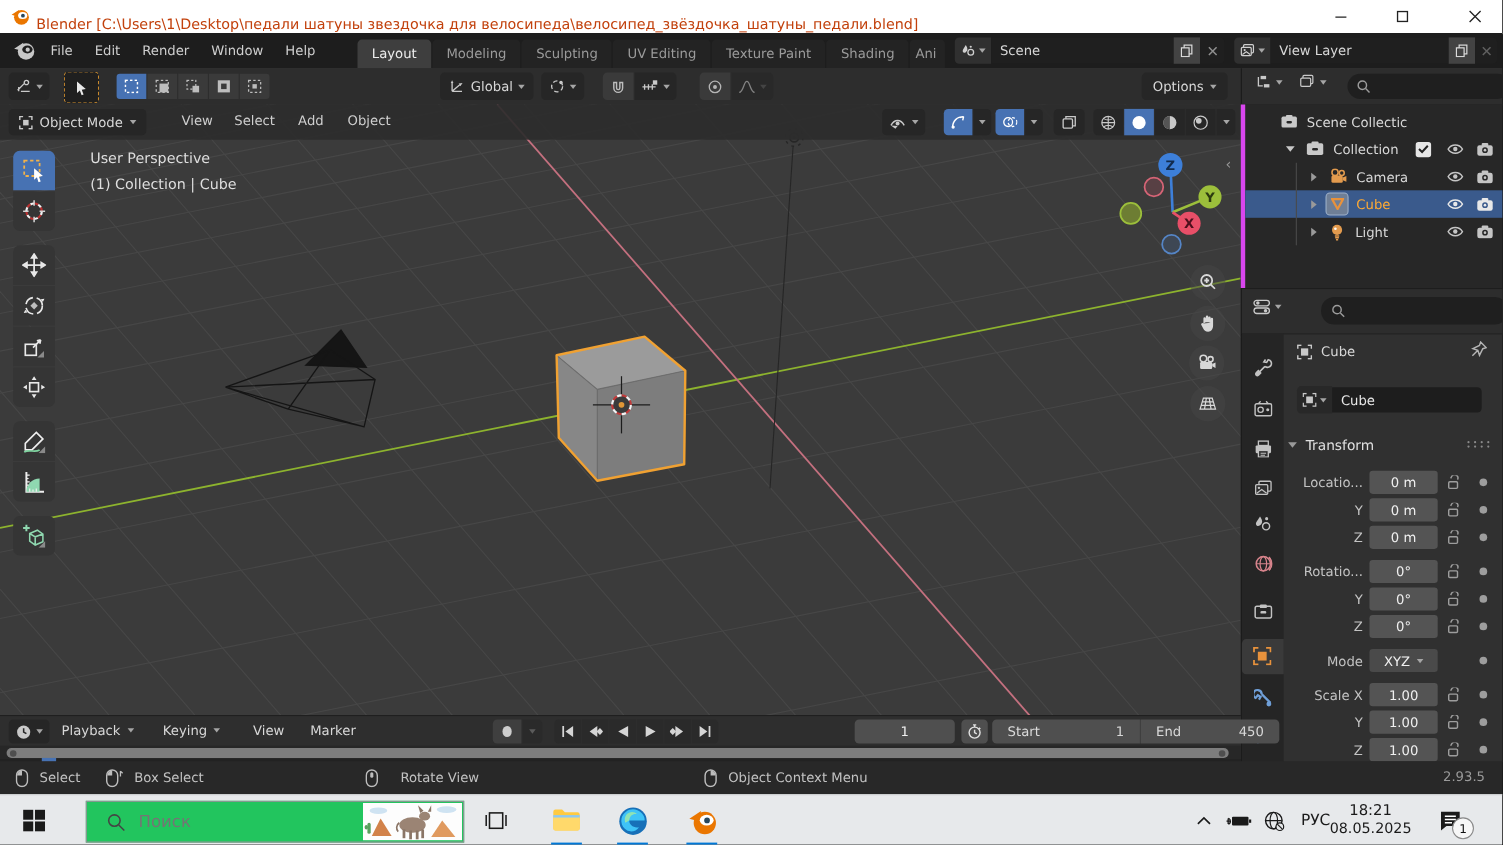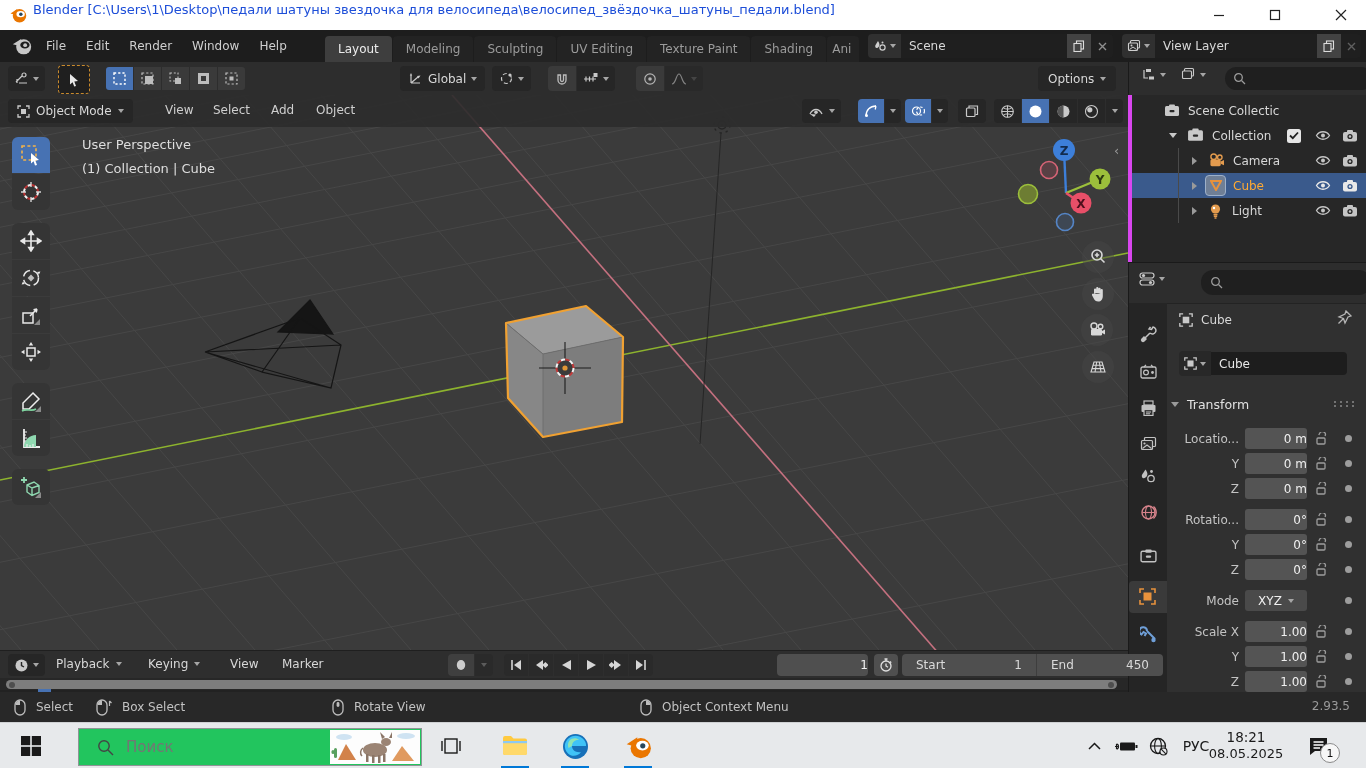--- a/index.html
+++ b/index.html
@@ -7,41 +7,41 @@
     font-family:"DejaVu Sans",sans-serif;font-size:12px;color:#d8d8d8;}
   .abs{position:absolute;}
   .row{display:flex;align-items:center;}
   .cr{width:0;height:0;border-left:3.5px solid transparent;border-right:3.5px solid transparent;border-top:4.5px solid #a6a6a6;display:inline-block;}
   .cr.dim{opacity:.4;}
   .tri-r{width:0;height:0;border-top:4px solid transparent;border-bottom:4px solid transparent;border-left:5px solid #9a9a9a;display:inline-block;}
   .tri-d{width:0;height:0;border-left:4px solid transparent;border-right:4px solid transparent;border-top:5px solid #c8c8c8;display:inline-block;}
   .menu-item{padding:0 10px;color:#cfcfcf;cursor:default;}
   .tab{height:26px;display:flex;align-items:center;padding:0 13px;background:#232323;color:#9b9b9b;margin-right:1px;border-radius:4px 4px 0 0;}
   .tab.active{background:#3e3e3e;color:#ececec;}
-  .vfield{background:#545454;border-radius:3px;color:#f0f0f0;display:flex;align-items:center;justify-content:flex-end;height:21px;}
+  .vfield{background:#545454;border-radius:3px;color:#f0f0f0;display:flex;align-items:center;justify-content:center;height:21px;}
   .plabel{position:absolute;width:104px;text-align:right;color:#c3c3c3;line-height:22px;}
   .kdot{width:7px;height:7px;border-radius:50%;background:#9d9d9d;}
   .tb-ic{display:flex;align-items:center;justify-content:center;}
   .selrow{background:#3a5a8c;}
   .obtn{background:#2a2a2a;display:flex;align-items:center;justify-content:center;}
   input{outline:none;}
 </style>
 </head>
 <body>
 
 <div class="screen">
 
   <div class="abs" style="left:0;top:0;width:1366px;height:30px;background:#ffffff;border-bottom:1px solid #d9d9d9;">
     <svg class="abs" style="left:9px;top:6px" width="18" height="18" viewBox="0 0 24 24">
       <path d="M2 10 L11 4 L9 12 Z" fill="#ea7600"></path>
       <circle cx="14" cy="13" r="9" fill="#ea7600"></circle>
       <ellipse cx="15.5" cy="10.8" rx="5.6" ry="4.3" fill="#ffffff"></ellipse>
       <circle cx="15.8" cy="11" r="2.3" fill="#28475c"></circle>
     </svg>
-    <span class="abs" style="left:33px;top:2px;color:#1d4ed8;font-size:13px;white-space:nowrap;">Blender [C:\Users\1\Desktop\педали шатуны звездочка для велосипеда\велосипед_звёздочка_шатуны_педали.blend]</span>
+    <span class="abs" style="left:33px;top:15px;color:#c2410c;font-size:13px;white-space:nowrap;">Blender [C:\Users\1\Desktop\педали шатуны звездочка для велосипеда\велосипед_звёздочка_шатуны_педали.blend]</span>
     <div class="abs row" style="left:1196px;top:0;width:46px;height:30px;justify-content:center;">
       <svg width="12" height="12" viewBox="0 0 12 12">
           <line x1="1" y1="6.5" x2="11" y2="6.5" stroke="#222" stroke-width="1.2"></line>
         </svg>
     </div>
     <div class="abs row" style="left:1252px;top:0;width:46px;height:30px;justify-content:center;">
       <svg width="12" height="12" viewBox="0 0 12 12">
           <rect x="1.5" y="1.5" width="9" height="9" fill="none" stroke="#222" stroke-width="1.2"></rect>
         </svg>
     </div>
@@ -987,21 +987,21 @@
       <span>Select</span>
     </div>
     <div class="abs row" style="left:96px;top:0;height:30px;gap:10px;">
       <svg width="16" height="17" viewBox="0 0 16 17">
           <rect x="1" y="1" width="10" height="15" rx="5" fill="none" stroke="#bdbdbd" stroke-width="1.3"></rect>
           <path d="M6 1.5 A4.5 4.5 0 0 0 1.5 6 L6 6 Z" fill="#bdbdbd"></path>
           <path d="M13.5 2 V7 M13.5 2 L15.5 4" stroke="#bdbdbd" stroke-width="1.2" fill="none"></path>
         </svg>
       <span>Box Select</span>
     </div>
-    <div class="abs row" style="left:332px;top:0;height:30px;gap:10px;">
+    <div class="abs row" style="left:332px;top:0;height:30px;gap:20px;">
       <svg width="12" height="17" viewBox="0 0 12 17">
           <rect x="1" y="1" width="10" height="15" rx="5" fill="none" stroke="#bdbdbd" stroke-width="1.3"></rect>
           <rect x="4.6" y="3" width="2.8" height="5" rx="1.4" fill="#bdbdbd"></rect>
         </svg>
       <span>Rotate View</span>
     </div>
     <div class="abs row" style="left:640px;top:0;height:30px;gap:10px;">
       <svg width="12" height="17" viewBox="0 0 12 17">
           <rect x="1" y="1" width="10" height="15" rx="5" fill="none" stroke="#bdbdbd" stroke-width="1.3"></rect>
           <path d="M6 1.5 A4.5 4.5 0 0 1 10.5 6 L6 6 Z" fill="#bdbdbd"></path>

